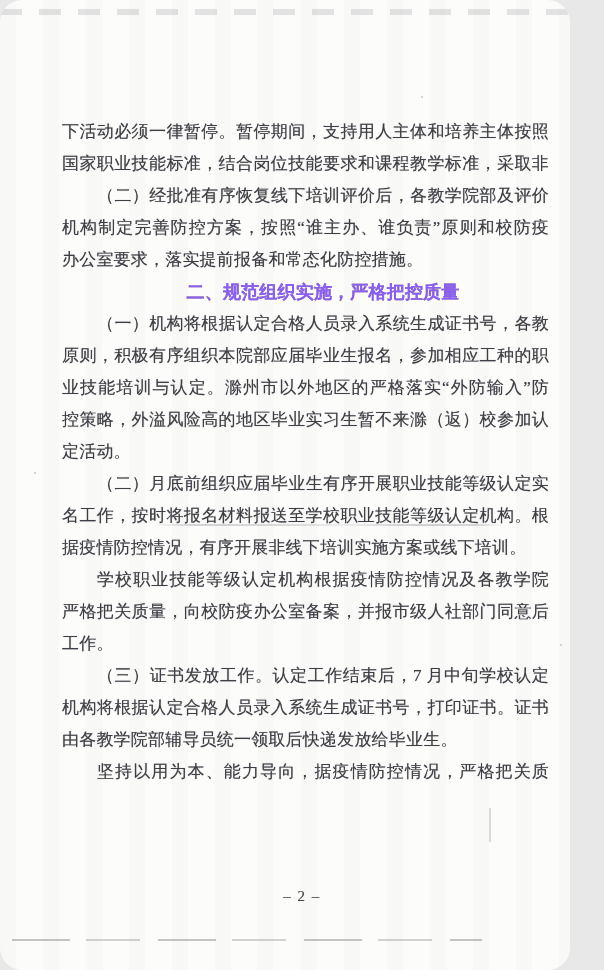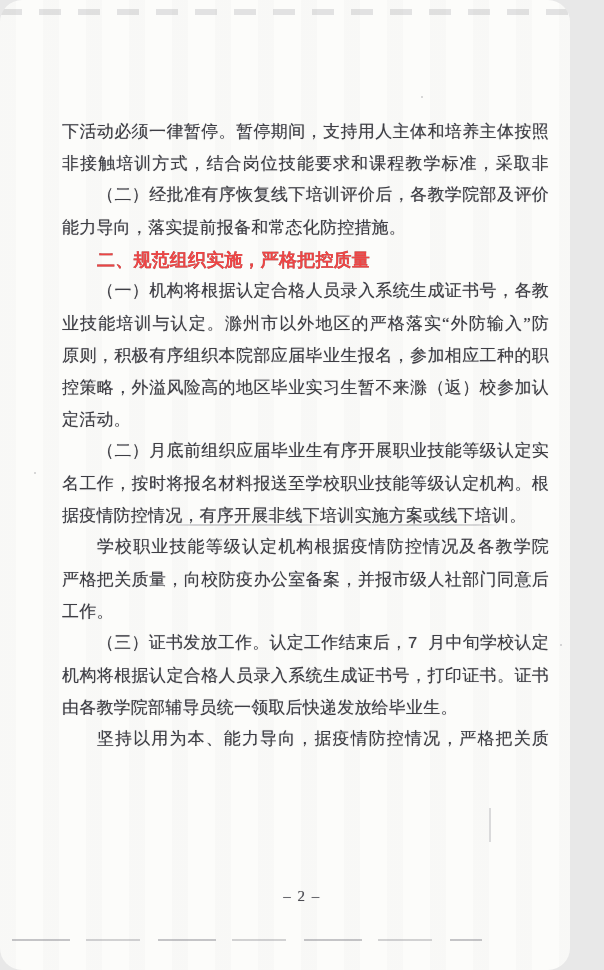--- a/index.html
+++ b/index.html
@@ -120,28 +120,28 @@
     letter-spacing: 0.2px;
     overflow: hidden;
     text-shadow: 0 0 0.8px rgba(70, 70, 78, 0.55);
   }
   .line.j {
     text-align: justify;
     text-align-last: justify;
   }
   .line.ind {
     text-indent: 35px;
-    font-family: Liberation Mono, monospace;
   }
   .line.head {
     font-family: "Liberation Sans", "DejaVu Sans", sans-serif;
     font-weight: 700;
     font-size: 18px;
-    color: #ef4444;
+    color: #8b5cf6;
     text-shadow: 0 0 0.6px rgba(46, 46, 51, 0.6);
+    text-align: center;
   }
   .page-number {
     position: absolute;
     top: 884px;
     left: 0;
     width: 604px;
     height: 24px;
     line-height: 24px;
     text-align: center;
     font-size: 15px;
@@ -152,27 +152,28 @@
 </style>
 </head>
 <body>
 
 <div class="page">
   <div class="banding"></div>
   <div class="top-edge-artifact"></div>
 
   <div class="doc-body">
       <div class="line j">下活动必须一律暂停。暂停期间，支持用人主体和培养主体按照</div>
-      <div class="line j">非接触培训方式，结合岗位技能要求和课程教学标准，采取非</div>
+      <div class="line j">国家职业技能标准，结合岗位技能要求和课程教学标准，采取非</div>
       <div class="line j ind">（二）经批准有序恢复线下培训评价后，各教学院部及评价</div>
-      <div class="line">能力导向，落实提前报备和常态化防控措施。</div>
+      <div class="line j">机构制定完善防控方案，按照“谁主办、谁负责”原则和校防疫</div>
+      <div class="line">办公室要求，落实提前报备和常态化防控措施。</div>
       <div class="line ind head">二、规范组织实施，严格把控质量</div>
       <div class="line j ind">（一）机构将根据认定合格人员录入系统生成证书号，各教学</div>
+      <div class="line j">原则，积极有序组织本院部应届毕业生报名，参加相应工种的职</div>
       <div class="line j">业技能培训与认定。滁州市以外地区的严格落实“外防输入”防</div>
-      <div class="line j">原则，积极有序组织本院部应届毕业生报名，参加相应工种的职</div>
       <div class="line j">控策略，外溢风险高的地区毕业实习生暂不来滁（返）校参加认</div>
       <div class="line">定活动。</div>
       <div class="line j ind">（二）月底前组织应届毕业生有序开展职业技能等级认定实施</div>
       <div class="line j">名工作，按时将报名材料报送至学校职业技能等级认定机构。根</div>
       <div class="line">据疫情防控情况，有序开展非线下培训实施方案或线下培训。</div>
       <div class="line j ind">学校职业技能等级认定机构根据疫情防控情况及各教学院</div>
       <div class="line j">严格把关质量，向校防疫办公室备案，并报市级人社部门同意后于</div>
       <div class="line">工作。</div>
       <div class="line j ind">（三）证书发放工作。认定工作结束后，7 月中旬学校认定</div>
       <div class="line j">机构将根据认定合格人员录入系统生成证书号，打印证书。证书</div>

